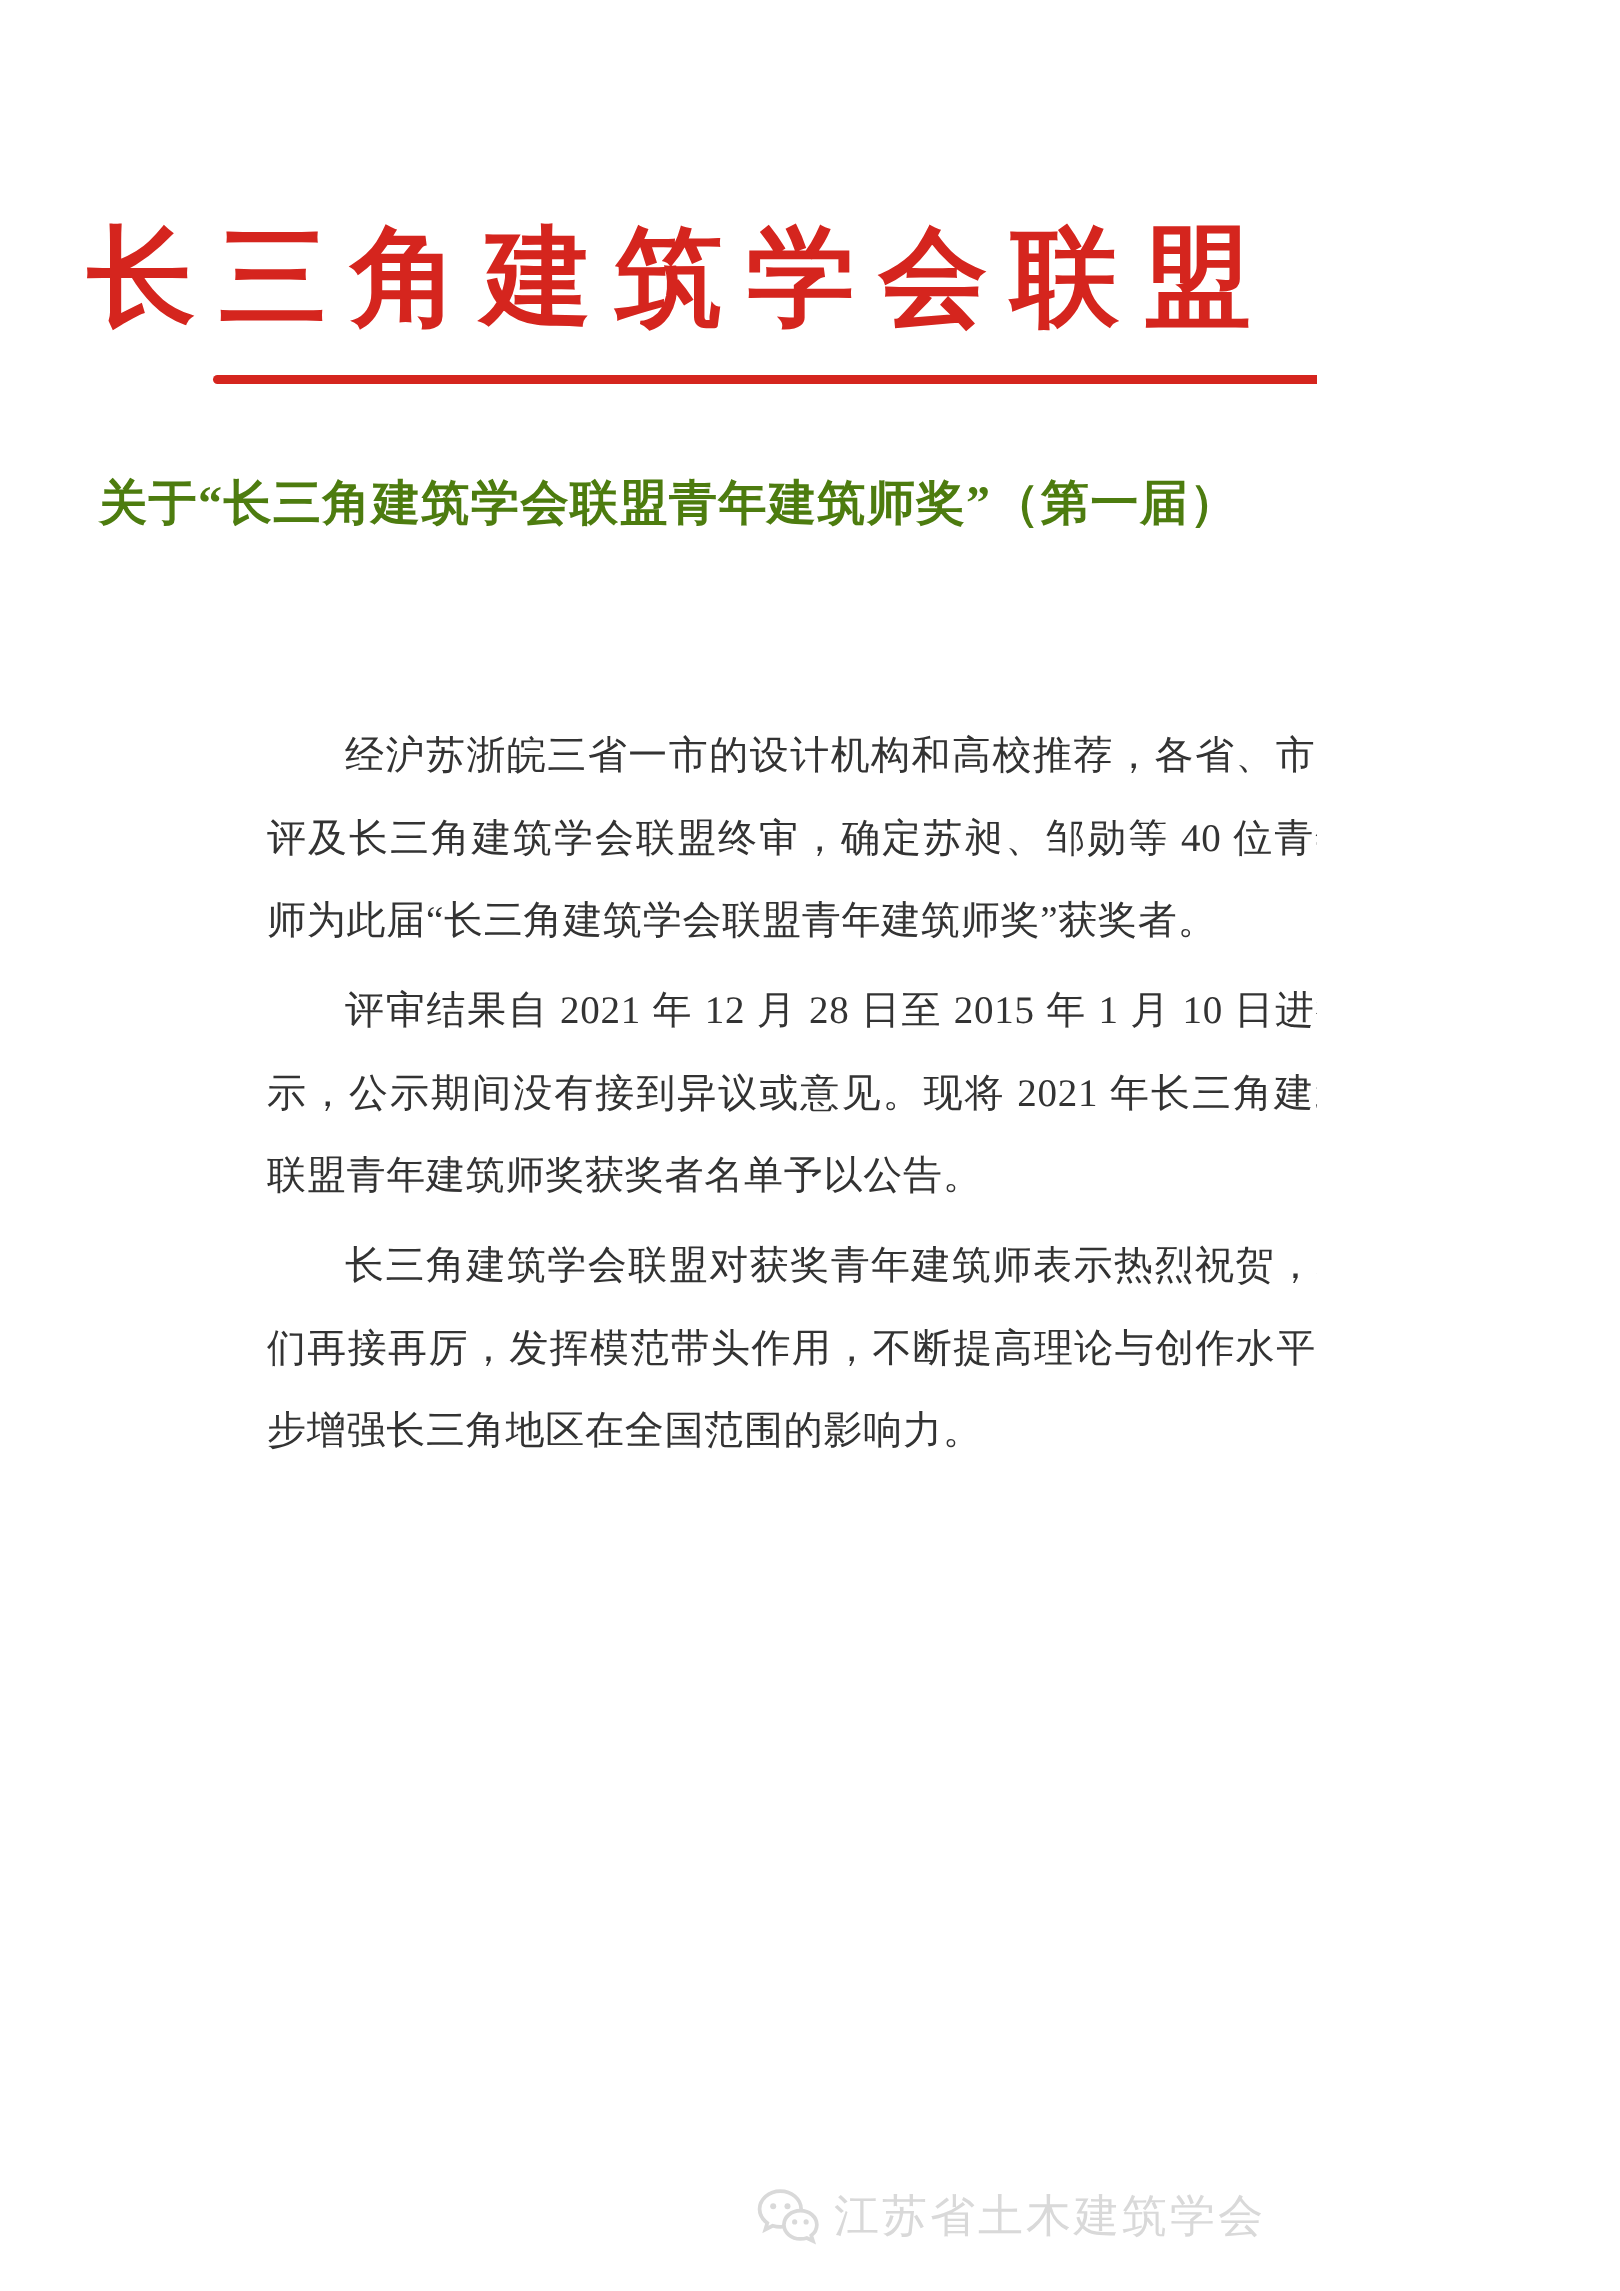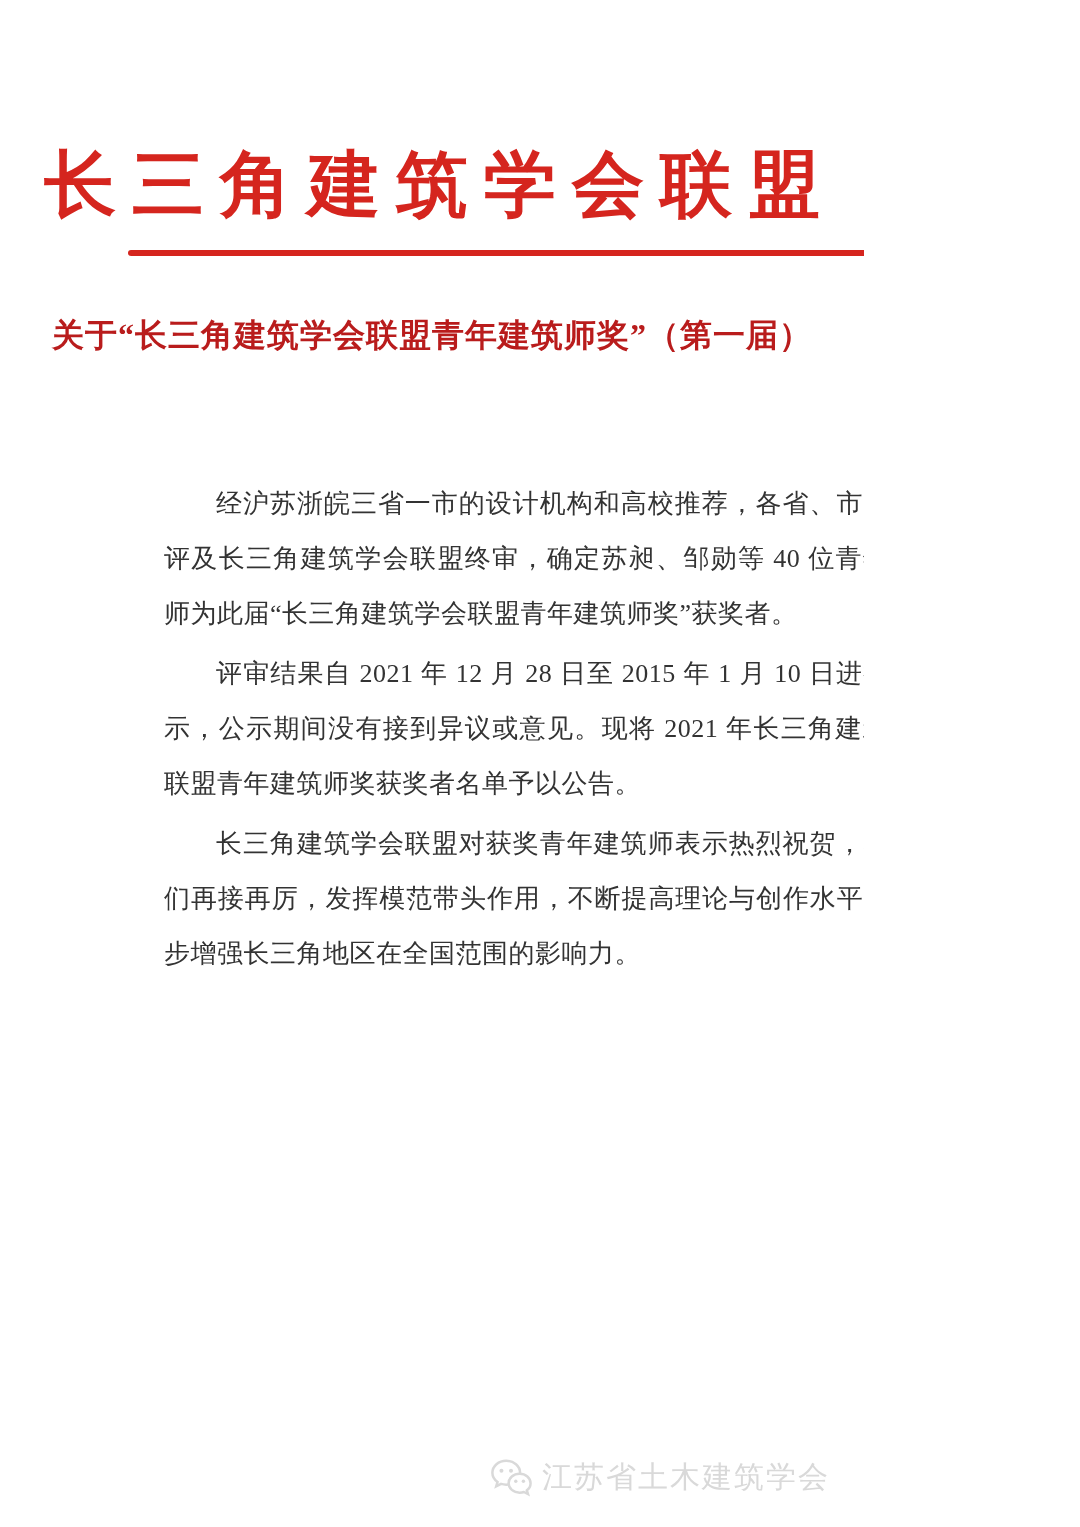--- a/index.html
+++ b/index.html
@@ -8,20 +8,21 @@
     --watermark-gray:#d9d9d9;
   }
   html,body{margin:0;padding:0;background:#ffffff;}
   .page{
     position:relative;
     width:864px;
     height:1527px;
     background:#ffffff;
     overflow:hidden;
     font-family:"Liberation Serif","DejaVu Serif",serif;
+    margin-left:14px;
   }
   .masthead{
     position:absolute;
     top:146px;
     left:0;
     width:100%;
     text-align:center;
     font-size:72px;
     line-height:78px;
     font-weight:700;
@@ -41,21 +42,21 @@
   }
   .doc-title{
     position:absolute;
     top:306px;
     left:0;
     width:100%;
     text-align:center;
     font-size:32px;
     line-height:59px;
     font-weight:700;
-    color:#b91c1c;
+    color:#4d7c0f;
     letter-spacing:1px;
   }
   .doc-body{
     position:absolute;
     top:476px;
     left:164px;
     width:780px;
     font-size:26px;
     line-height:55px;
     color:var(--body-text);

